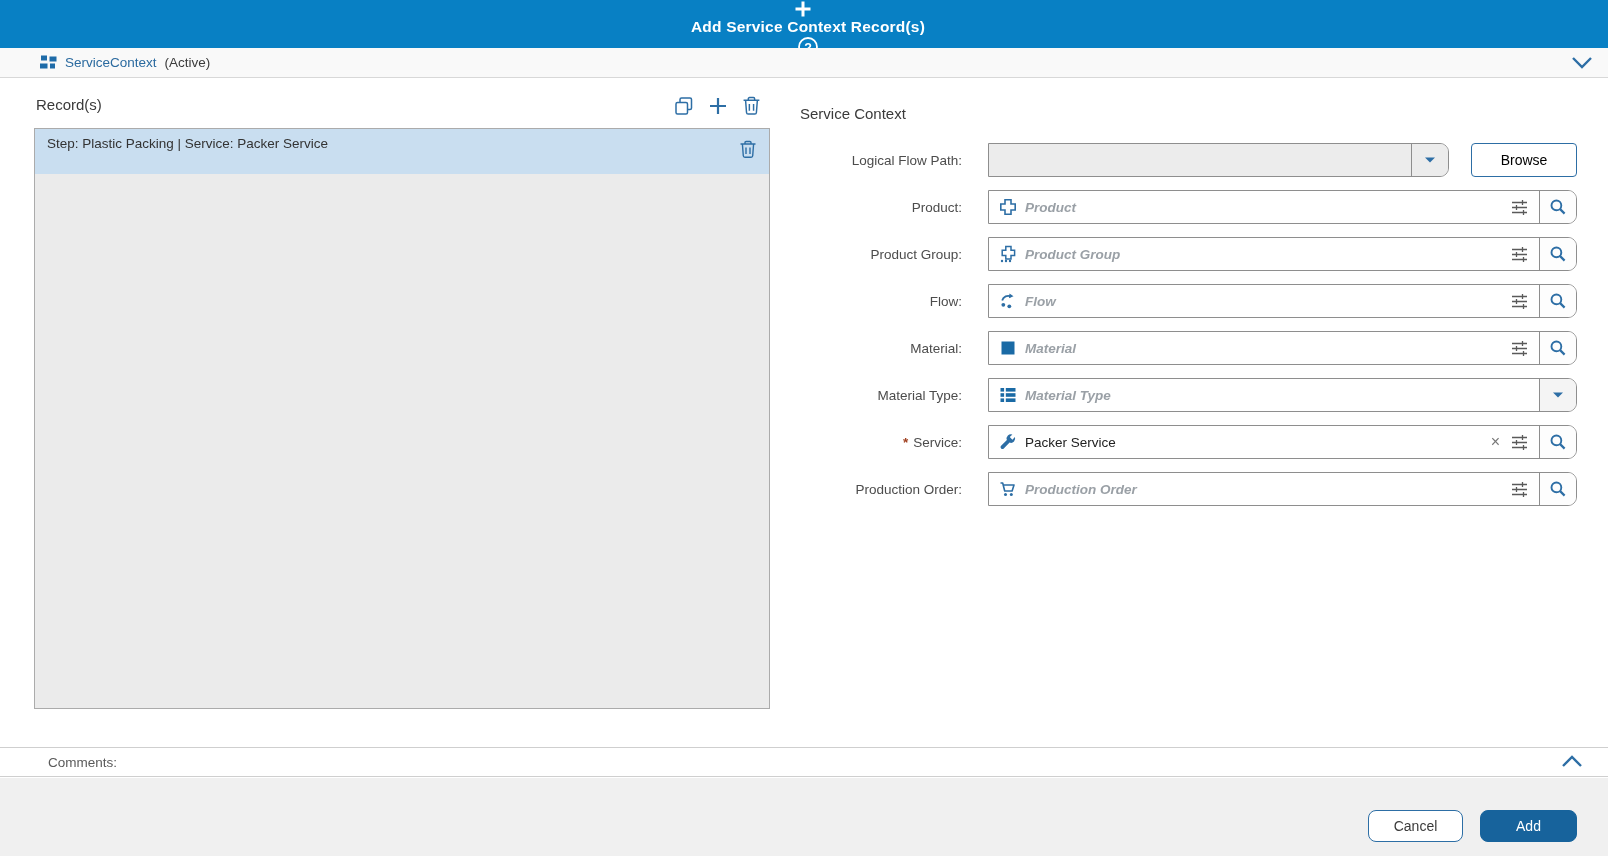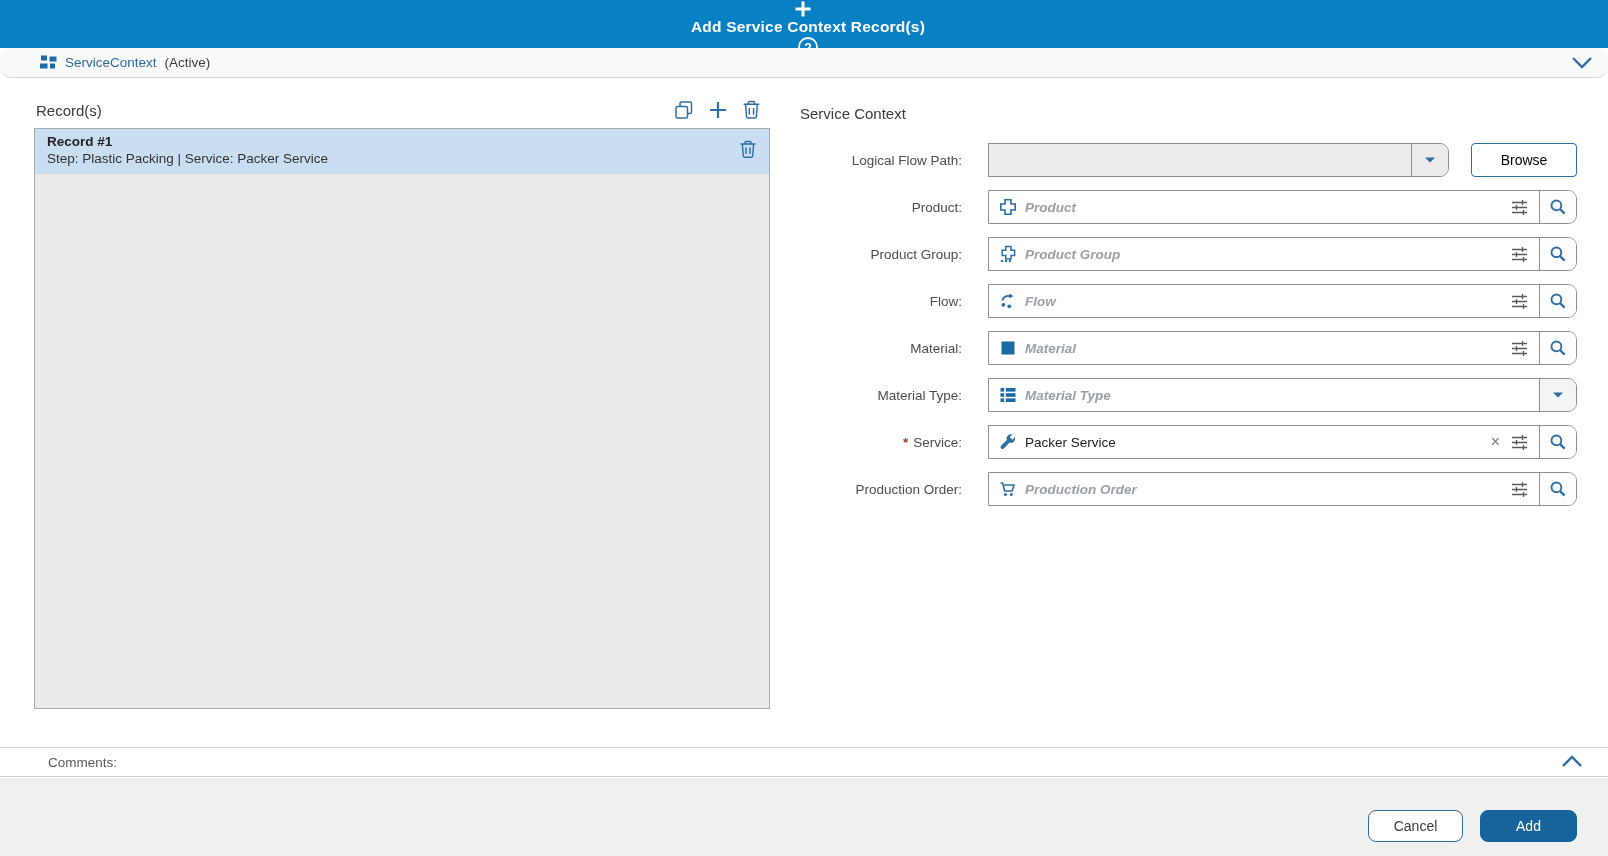--- a/index.html
+++ b/index.html
@@ -11,29 +11,29 @@
   }
   
   .topbar{ position:absolute; left:0; top:0; width:1608px; height:48px;
     background:var(--blue); display:flex; align-items:center; padding:0 18px 0 26px;flex-direction:column; }
   .topbar .ticon{ width:18px; height:18px; margin-right:11px; display:flex; }
   .topbar .ttitle{ color:#fff; font-size:15.5px; font-weight:700; letter-spacing:.2px; flex:1; }
   .helpbtn{ width:22px; height:22px; display:flex; cursor:pointer; }
   
   .subbar{ position:absolute; left:0; top:48px; width:1608px; height:30px;
     background:#f9f9f9; border-bottom:1px solid #d8d8d8; display:flex; align-items:center;
-    padding:0 14px 0 40px;border-radius:12px; }
+    padding:0 14px 0 40px; }
   .subbar .scicon{ width:17px; height:15px; margin-right:8px; display:flex; }
   .subbar .entity{ color:#2b6a9f; font-size:13.5px; }
   .subbar .status{ color:#3c3c3c; font-size:13.5px; margin-left:8px; }
   .subbar .spacer{ flex:1; }
   .chev{ width:24px; height:14px; display:flex; cursor:pointer; }
   
   .left-panel{ position:absolute; left:34px; top:96px; width:736px; }
-  .lp-header{ display:flex; align-items:center; height:28px; margin-bottom:4px; padding:0 8px 0 2px;}
+  .lp-header{ display:flex; align-items:flex-start; height:28px; margin-bottom:4px; padding:0 8px 0 2px;}
   .lp-title{ flex:1; font-size:15px; color:#3a3a3a; }
   .lp-tools{ display:flex; gap:14px; align-items:center; }
   .toolbtn{ width:20px; height:20px; display:flex; cursor:pointer; }
   .record-list{ border:1px solid var(--panelborder); background:#ebebeb; height:581px; overflow:hidden; }
   .record-row{ background:var(--sel); min-height:45px; padding:5px 12px 6px 12px;
     display:flex; align-items:flex-start; cursor:pointer; }
   .rr-text{ flex:1; }
   .rr-title{ font-size:13.5px; font-weight:700; color:#222; }
   .rr-sub{ font-size:13.5px; color:#333; margin-top:2px; }
   .rr-trash{ width:18px; height:19px; margin-top:6px; display:flex; cursor:pointer; }
@@ -131,21 +131,20 @@
         <span class="toolbtn">
           <svg viewBox="0 0 18 19">
             <path d="M1.5 4h15M6 4V2.6A1.1 1.1 0 0 1 7.1 1.5h3.8A1.1 1.1 0 0 1 12 2.6V4M3.4 4l.9 11.7a1.6 1.6 0 0 0 1.6 1.5h6.2a1.6 1.6 0 0 0 1.6-1.5L14.6 4M7 7.5v6.5M11 7.5v6.5" fill="none" stroke="#2d6ea5" stroke-width="1.4"></path>
           </svg>
         </span>
       </span>
   </div>
   <div class="record-list">
       <div class="record-row">
         <div class="rr-text">
-          <div class="rr-title">Record #1</div>
           <div class="rr-sub">Step: Plastic Packing | Service: Packer Service</div>
         </div>
         <span class="rr-trash">
           <svg viewBox="0 0 18 19">
             <path d="M1.5 4h15M6 4V2.6A1.1 1.1 0 0 1 7.1 1.5h3.8A1.1 1.1 0 0 1 12 2.6V4M3.4 4l.9 11.7a1.6 1.6 0 0 0 1.6 1.5h6.2a1.6 1.6 0 0 0 1.6-1.5L14.6 4M7 7.5v6.5M11 7.5v6.5" fill="none" stroke="#2d6ea5" stroke-width="1.4"></path>
           </svg>
         </span>
       </div>
     </div>
 </div>

